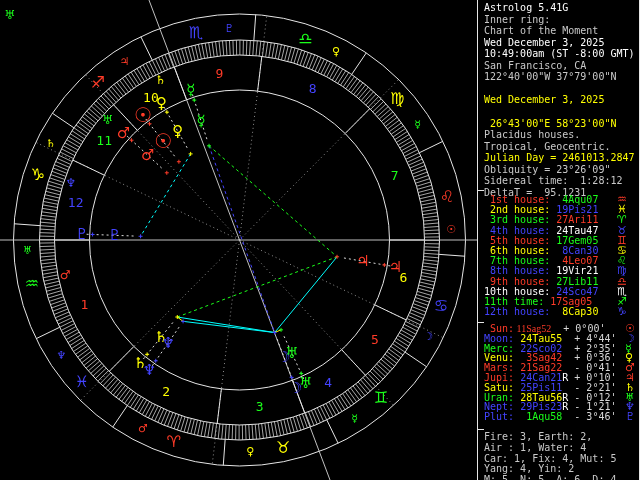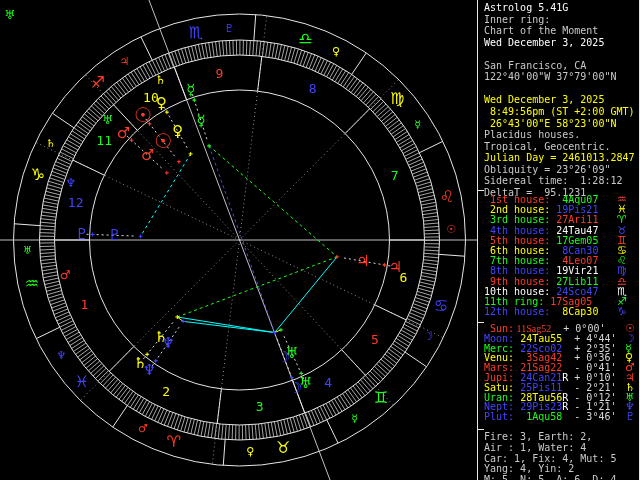--- a/index.html
+++ b/index.html
@@ -535,42 +535,42 @@
       <text x="107.67226368963566" y="120.39461575963628" fill="#1aff1a" text-anchor="middle" dominant-baseline="central" style="font: 12px &quot;DejaVu Sans&quot;, sans-serif">♅</text>
       <text x="70.91351072890342" y="182.8808645439513" fill="#4343ff" text-anchor="middle" dominant-baseline="central" style="font: 12px &quot;DejaVu Sans&quot;, sans-serif">♆</text>
       <text x="65.0628809044859" y="275.4357373516825" fill="#ff3b28" text-anchor="middle" dominant-baseline="central" style="font: 12px &quot;DejaVu Sans&quot;, sans-serif">♂</text>
       <text x="10" y="15" fill="#1aff1a" text-anchor="middle" dominant-baseline="central" style="font: 12px &quot;DejaVu Sans&quot;, sans-serif">♅</text>
     </svg>
   <div id="panel">
       <div class="prow" style="top: 3px;"><span style="color: rgb(255, 255, 255);">Astrolog 5.41G</span></div>
       <div class="prow" style="top: 14.55px;"><span style="color: rgb(201, 201, 201);">Inner ring:</span></div>
       <div class="prow" style="top: 26.1px;"><span style="color: rgb(201, 201, 201);">Chart of the Moment</span></div>
       <div class="prow" style="top: 37.65px;"><span style="color: rgb(255, 255, 255);">Wed December 3, 2025</span></div>
+      <div class="prow" style="top: 49.2px;"><span style="color: rgb(255, 255, 255);">10:49:00am (ST -8:00 GMT)</span></div>
       <div class="prow" style="top: 60.75px;"><span style="color: rgb(201, 201, 201);">San Francisco, CA</span></div>
       <div class="prow" style="top: 72.3px;"><span style="color: rgb(201, 201, 201);">122°40'00"W 37°79'00"N</span></div>
       <div class="prow" style="top: 95.4px;"><span style="color: rgb(255, 255, 0);">Wed December 3, 2025</span></div>
-      <div class="prow" style="top: 106.95px;"><span style="color: rgb(255, 255, 0);"> 8:49:56pm (ST +2:00 GMT)</span></div>
       <div class="prow" style="top: 118.5px;"><span style="color: rgb(255, 255, 0);"> 26°43'00"E 58°23'00"N</span></div>
       <div class="prow" style="top: 130.05px;"><span style="color: rgb(201, 201, 201);">Placidus houses.</span></div>
       <div class="prow" style="top: 141.6px;"><span style="color: rgb(201, 201, 201);">Tropical, Geocentric.</span></div>
       <div class="prow" style="top: 153.15px;"><span style="color: rgb(255, 255, 0);">Julian Day = 2461013.2847</span></div>
       <div class="prow" style="top: 164.7px;"><span style="color: rgb(201, 201, 201);">Obliquity = 23°26'09"</span></div>
       <div class="prow" style="top: 176.25px;"><span style="color: rgb(201, 201, 201);">Sidereal time:  1:28:12</span></div>
       <div class="prow" style="top: 187.8px;"><span style="color: rgb(201, 201, 201);">DeltaT =  95.1231</span></div>
       <div class="prow" style="top: 195px;"><span style="color: rgb(255, 59, 40);"> 1st house:</span><span style="color: rgb(26, 255, 26);">  4Aqu07</span><span class="glyphcell" style="color: rgb(255, 59, 40); left: 133px;">♒</span></div>
       <div class="prow" style="top: 205.2px;"><span style="color: rgb(255, 255, 0);"> 2nd house:</span><span style="color: rgb(67, 67, 255);"> 19Pis21</span><span class="glyphcell" style="color: rgb(255, 255, 0); left: 133px;">♓</span></div>
       <div class="prow" style="top: 215.4px;"><span style="color: rgb(26, 255, 26);"> 3rd house:</span><span style="color: rgb(255, 59, 40);"> 27Ari11</span><span class="glyphcell" style="color: rgb(26, 255, 26); left: 133px;">♈</span></div>
       <div class="prow" style="top: 225.6px; text-align: center;"><span style="color: rgb(67, 67, 255);"> 4th house:</span><span style="color: rgb(255, 255, 255);"> 24Tau47</span><span class="glyphcell" style="color: rgb(67, 67, 255); left: 133px;">♉</span></div>
       <div class="prow" style="top: 235.8px;"><span style="color: rgb(255, 59, 40);"> 5th house:</span><span style="color: rgb(26, 255, 26);"> 17Gem05</span><span class="glyphcell" style="color: rgb(255, 59, 40); left: 133px;">♊</span></div>
       <div class="prow" style="top: 246px;"><span style="color: rgb(255, 255, 0);"> 6th house:</span><span style="color: rgb(67, 67, 255);">  8Can30</span><span class="glyphcell" style="color: rgb(255, 255, 0); left: 133px;">♋</span></div>
       <div class="prow" style="top: 256.2px;"><span style="color: rgb(26, 255, 26);"> 7th house:</span><span style="color: rgb(255, 59, 40);">  4Leo07</span><span class="glyphcell" style="color: rgb(26, 255, 26); left: 133px;">♌</span></div>
       <div class="prow" style="top: 266.4px;"><span style="color: rgb(67, 67, 255);"> 8th house:</span><span style="color: rgb(255, 255, 255);"> 19Vir21</span><span class="glyphcell" style="color: rgb(67, 67, 255); left: 133px;">♍</span></div>
       <div class="prow" style="top: 276.6px;"><span style="color: rgb(255, 59, 40); margin-top: 32px;"> 9th house:</span><span style="color: rgb(26, 255, 26);"> 27Lib11</span><span class="glyphcell" style="color: rgb(255, 59, 40); left: 133px;">♎</span></div>
       <div class="prow" style="top: 286.8px;"><span style="color: rgb(255, 255, 255);">10th house:</span><span style="color: rgb(67, 67, 255);"> 24Sco47</span><span class="glyphcell" style="color: rgb(255, 255, 255); left: 133px;">♏</span></div>
-      <div class="prow" style="top: 297px;"><span style="color: rgb(26, 255, 26);">11th ring:</span><span style="color: rgb(255, 59, 40);"> 17Sag05</span><span class="glyphcell" style="color: rgb(26, 255, 26); left: 133px;">♐</span></div>
+      <div class="prow" style="top: 297px;"><span style="color: rgb(26, 255, 26);">11th time:</span><span style="color: rgb(255, 59, 40);"> 17Sag05</span><span class="glyphcell" style="color: rgb(26, 255, 26); left: 133px;">♐</span></div>
       <div class="prow" style="top: 307.2px;"><span style="color: rgb(67, 67, 255);">12th house:</span><span style="color: rgb(255, 255, 0);">  8Cap30</span><span class="glyphcell" style="color: rgb(67, 67, 255); left: 133px;">♑</span></div>
       <div class="prow" style="top: 324px;"><span style="color: rgb(255, 59, 40);"> Sun:</span><span style="color: rgb(255, 59, 40); font-family: Liberation Serif, serif;"> 11Sag52</span><span style="color: rgb(255, 255, 255);"> </span><span style="color: rgb(216, 216, 216);"> + 0°00'</span><span class="glyphcell" style="color: rgb(255, 59, 40); left: 141px;">☉</span></div>
       <div class="prow" style="top: 333.8px;"><span style="color: rgb(67, 67, 255);">Moon:</span><span style="color: rgb(255, 255, 0);"> 24Tau55</span><span style="color: rgb(255, 255, 255);"> </span><span style="color: rgb(216, 216, 216);"> + 4°44'</span><span class="glyphcell" style="color: rgb(67, 67, 255); left: 141px;">☽</span></div>
       <div class="prow" style="top: 343.6px;"><span style="color: rgb(26, 255, 26);">Merc:</span><span style="color: rgb(67, 67, 255);"> 22Sco02</span><span style="color: rgb(255, 255, 255);"> </span><span style="color: rgb(216, 216, 216);"> + 2°35'</span><span class="glyphcell" style="color: rgb(26, 255, 26); left: 141px;">☿</span></div>
       <div class="prow" style="top: 353.4px;"><span style="color: rgb(255, 255, 0);">Venu:</span><span style="color: rgb(255, 59, 40);">  3Sag42</span><span style="color: rgb(255, 255, 255);"> </span><span style="color: rgb(216, 216, 216);"> + 0°36'</span><span class="glyphcell" style="color: rgb(255, 255, 0); left: 141px;">♀</span></div>
       <div class="prow" style="top: 363.2px;"><span style="color: rgb(255, 59, 40);">Mars:</span><span style="color: rgb(255, 59, 40);"> 21Sag22</span><span style="color: rgb(255, 255, 255);"> </span><span style="color: rgb(216, 216, 216);"> - 0°41'</span><span class="glyphcell" style="color: rgb(255, 59, 40); left: 141px;">♂</span></div>
       <div class="prow" style="top: 373px;"><span style="color: rgb(255, 59, 40);">Jupi:</span><span style="color: rgb(67, 67, 255);"> 24Can21</span><span style="color: rgb(255, 255, 255);">R</span><span style="color: rgb(216, 216, 216);"> + 0°10'</span><span class="glyphcell" style="color: rgb(255, 59, 40); left: 141px;">♃</span></div>
       <div class="prow" style="top: 382.8px;"><span style="color: rgb(255, 255, 0);">Satu:</span><span style="color: rgb(67, 67, 255);"> 25Pis11</span><span style="color: rgb(255, 255, 255);"> </span><span style="color: rgb(216, 216, 216);"> - 2°21'</span><span class="glyphcell" style="color: rgb(255, 255, 0); left: 141px;">♄</span></div>
       <div class="prow" style="top: 392.6px;"><span style="color: rgb(26, 255, 26);">Uran:</span><span style="color: rgb(255, 255, 0);"> 28Tau56</span><span style="color: rgb(255, 255, 255);">R</span><span style="color: rgb(216, 216, 216);"> - 0°12'</span><span class="glyphcell" style="color: rgb(26, 255, 26); left: 141px;">♅</span></div>
       <div class="prow" style="top: 402.4px;"><span style="color: rgb(67, 67, 255);">Nept:</span><span style="color: rgb(67, 67, 255);"> 29Pis23</span><span style="color: rgb(255, 255, 255);">R</span><span style="color: rgb(216, 216, 216);"> - 1°21'</span><span class="glyphcell" style="color: rgb(67, 67, 255); left: 141px;">♆</span></div>

